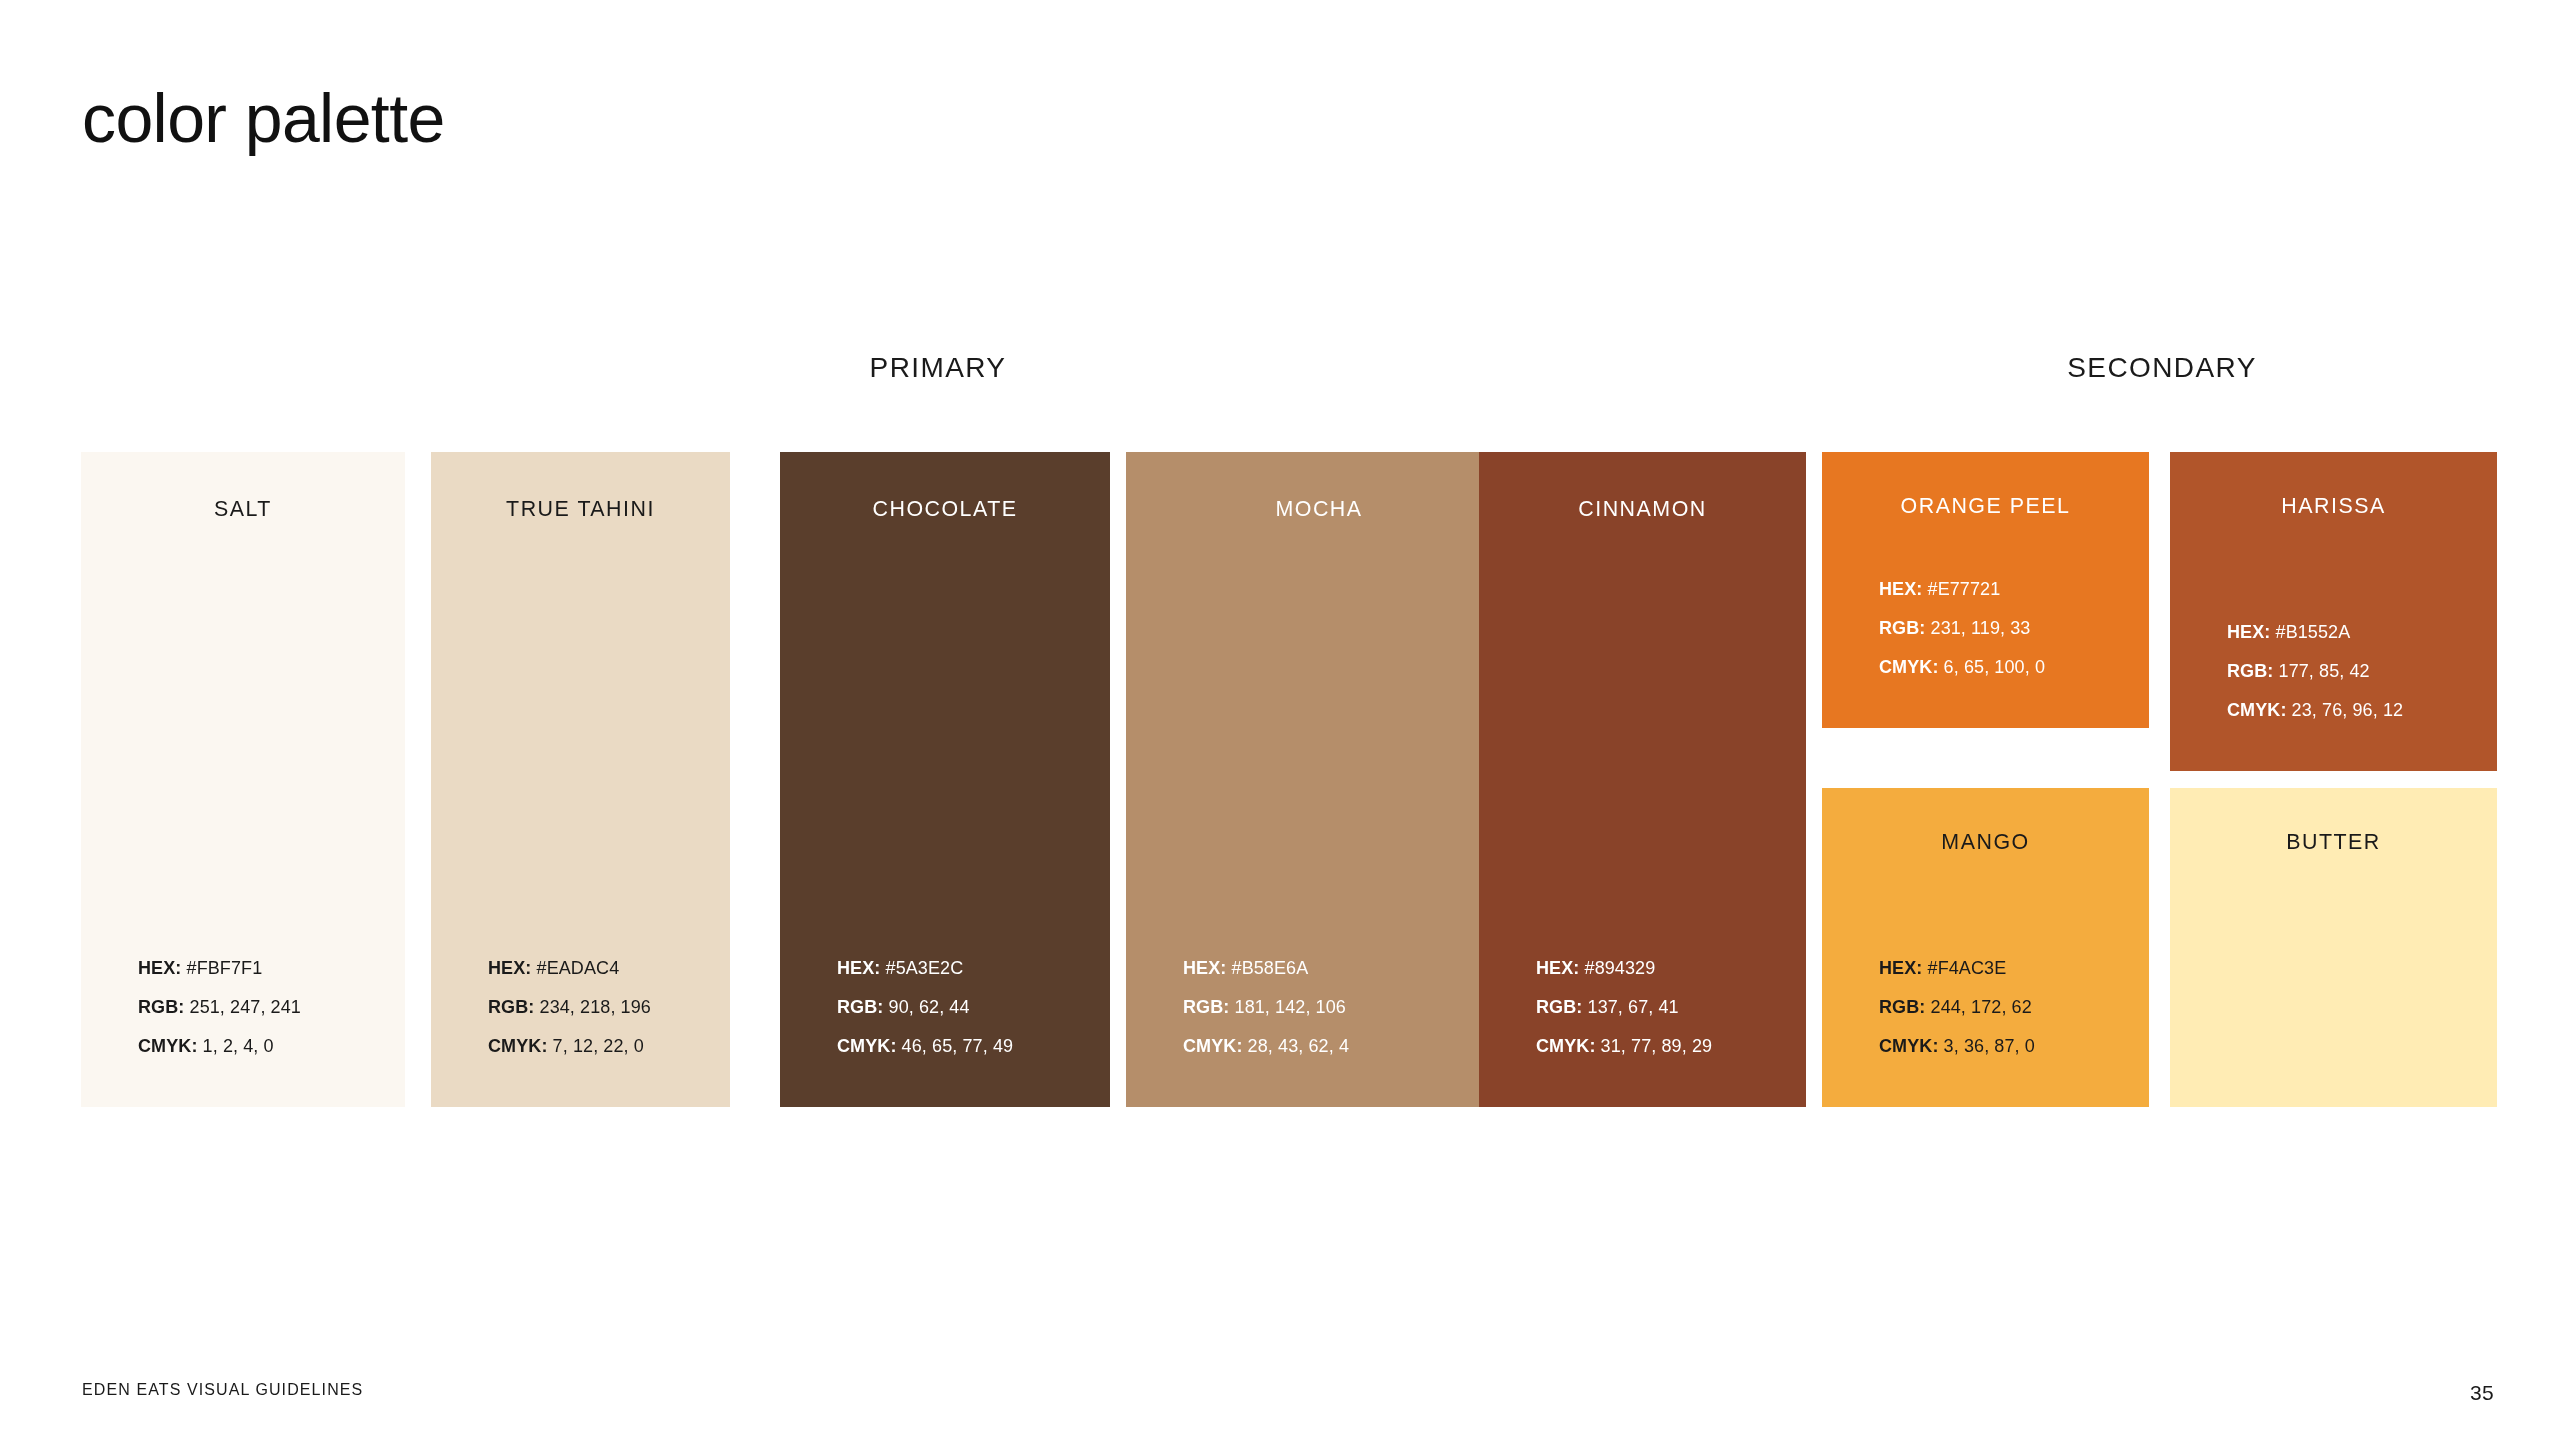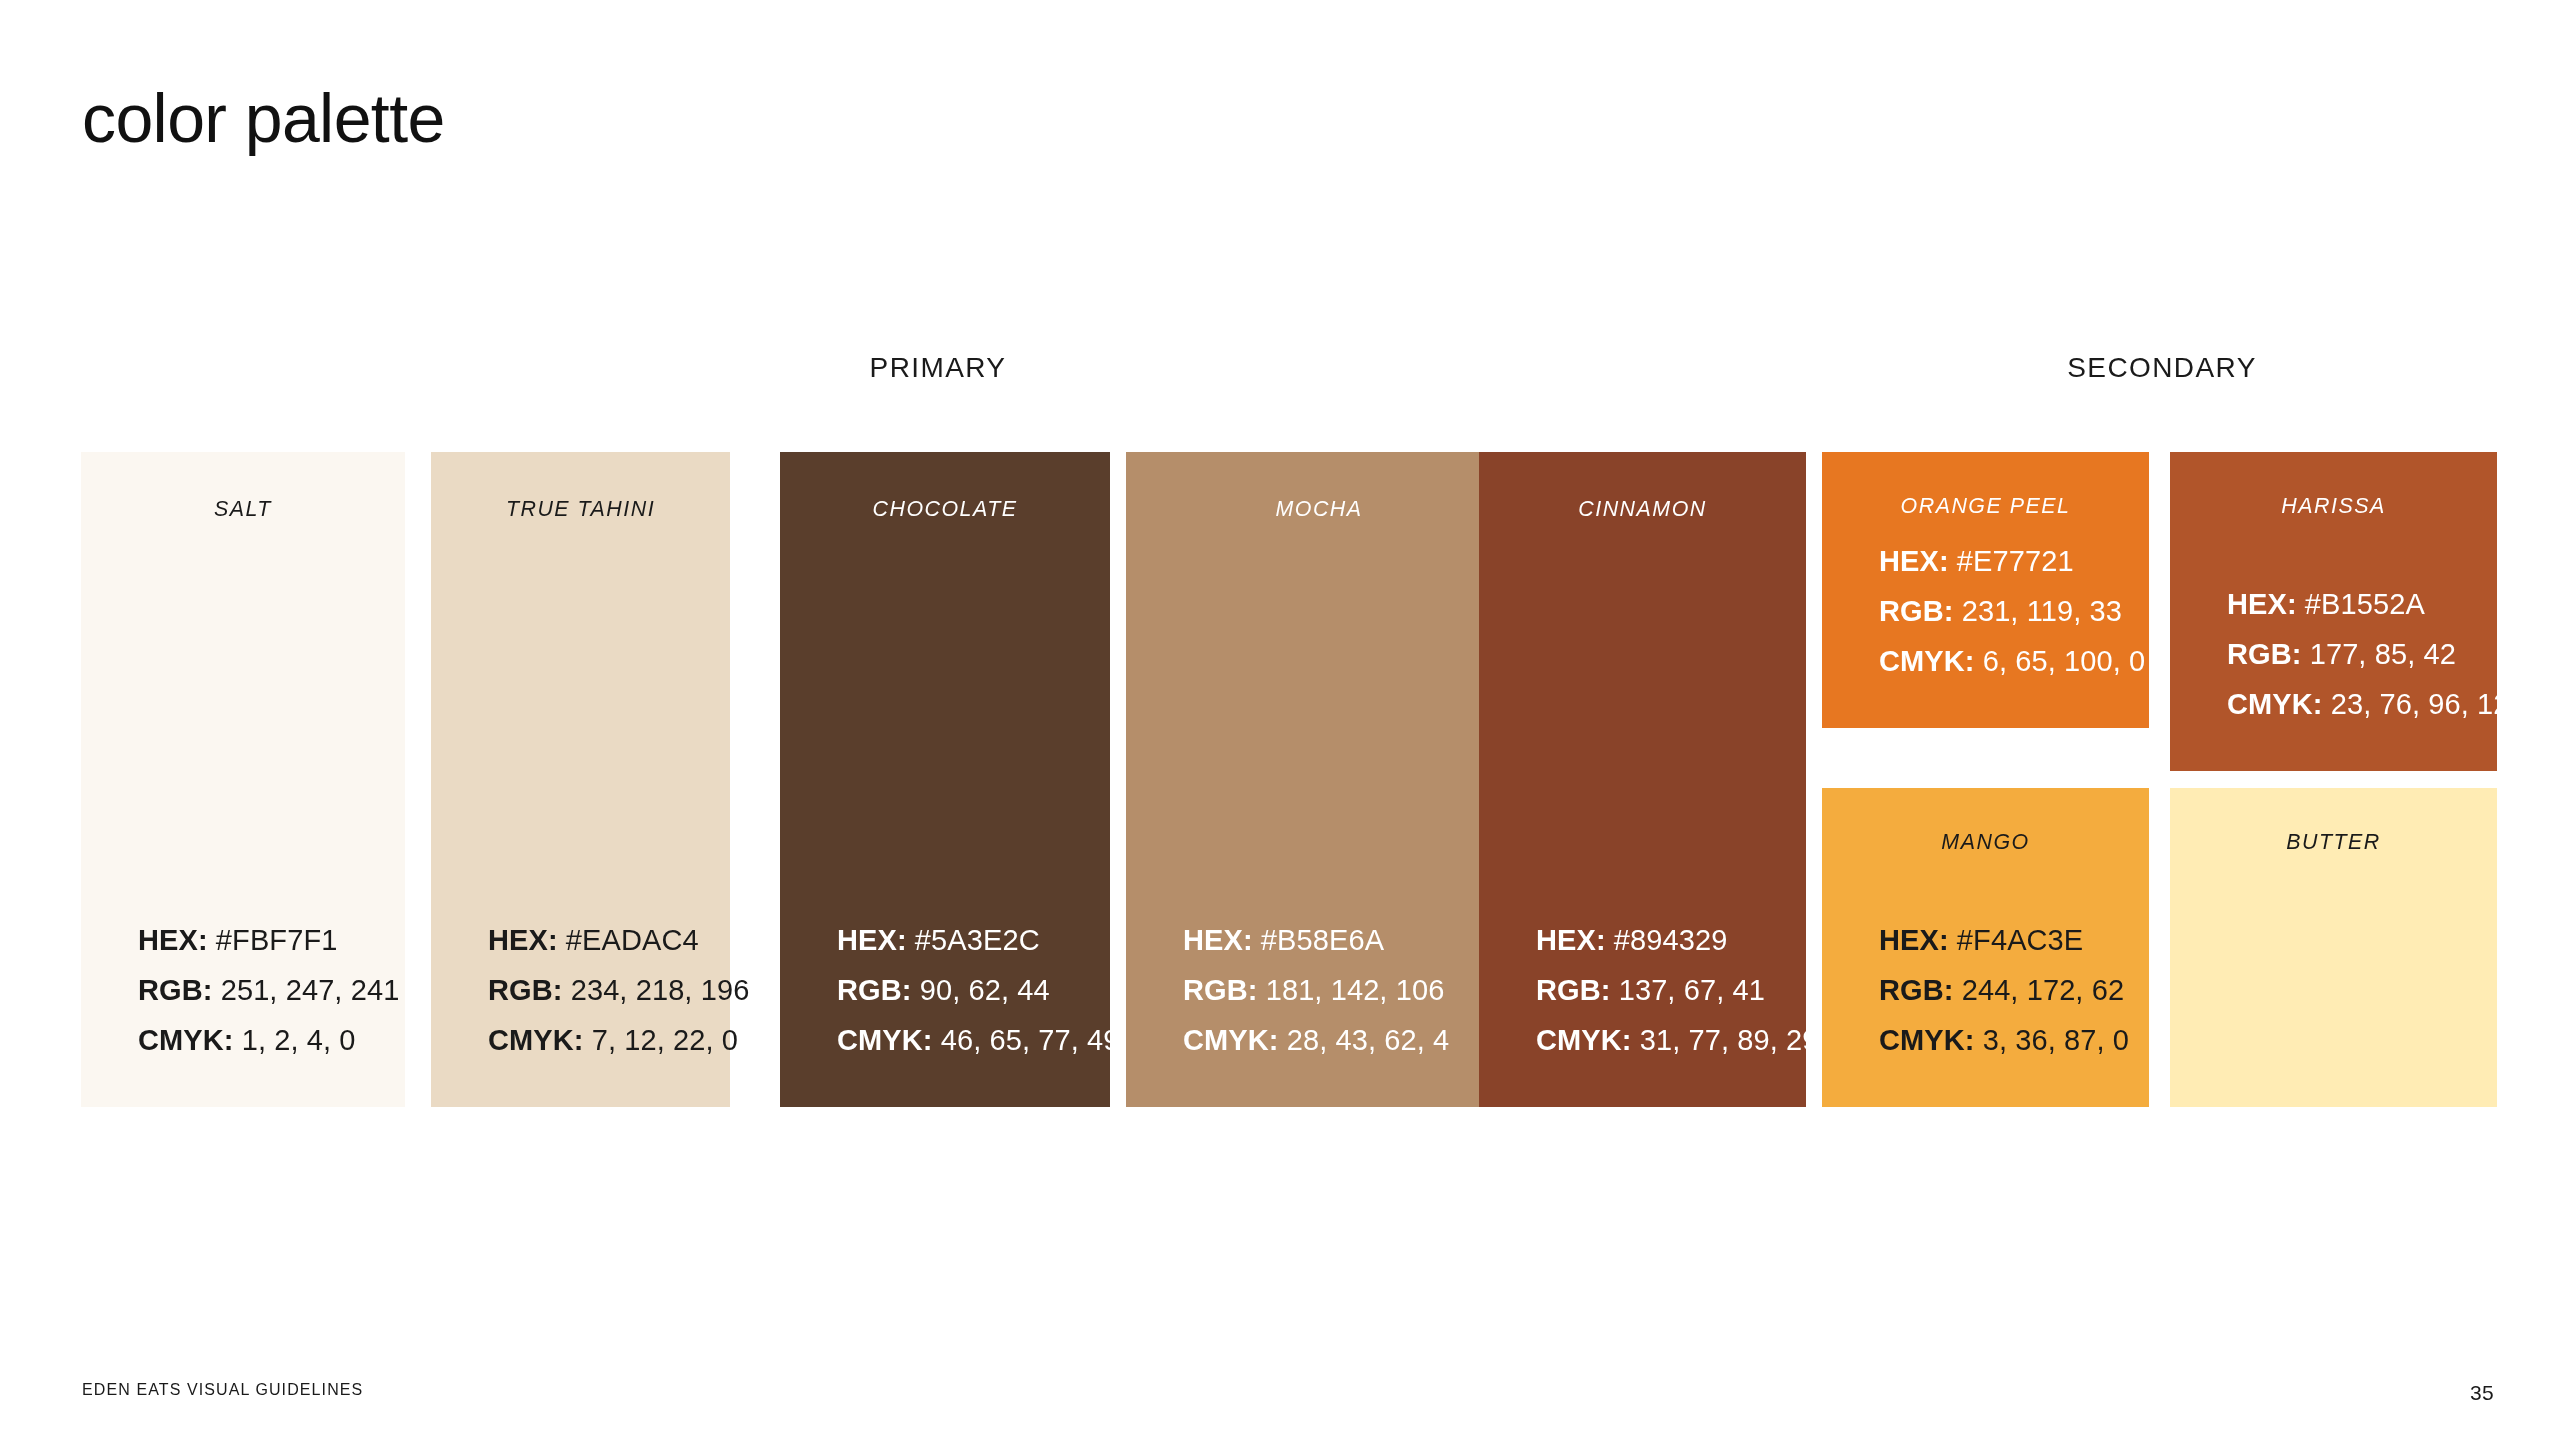--- a/index.html
+++ b/index.html
@@ -48,29 +48,28 @@
     display:block;
   }
   .swatch-name {
     position:absolute;
     left:0; right:0;
     text-align:center;
     font-size:21.4px;
     font-weight:400;
     letter-spacing:1.5px;
     white-space:nowrap;
-    font-style:italic;
   }
   .swatch-info {
     position:absolute;
     left:0; right:0;
     padding-left:0;
   }
   .info-line {
-    font-size:29px;
+    font-size:18px;
     font-weight:400;
     letter-spacing:0.1px;
     line-height:1.0;
     margin-bottom:21px;
     white-space:nowrap;
   }
   .info-line:last-child { margin-bottom:0; }
   .info-key { font-weight:700; }
   .info-val { font-weight:400; }
 

